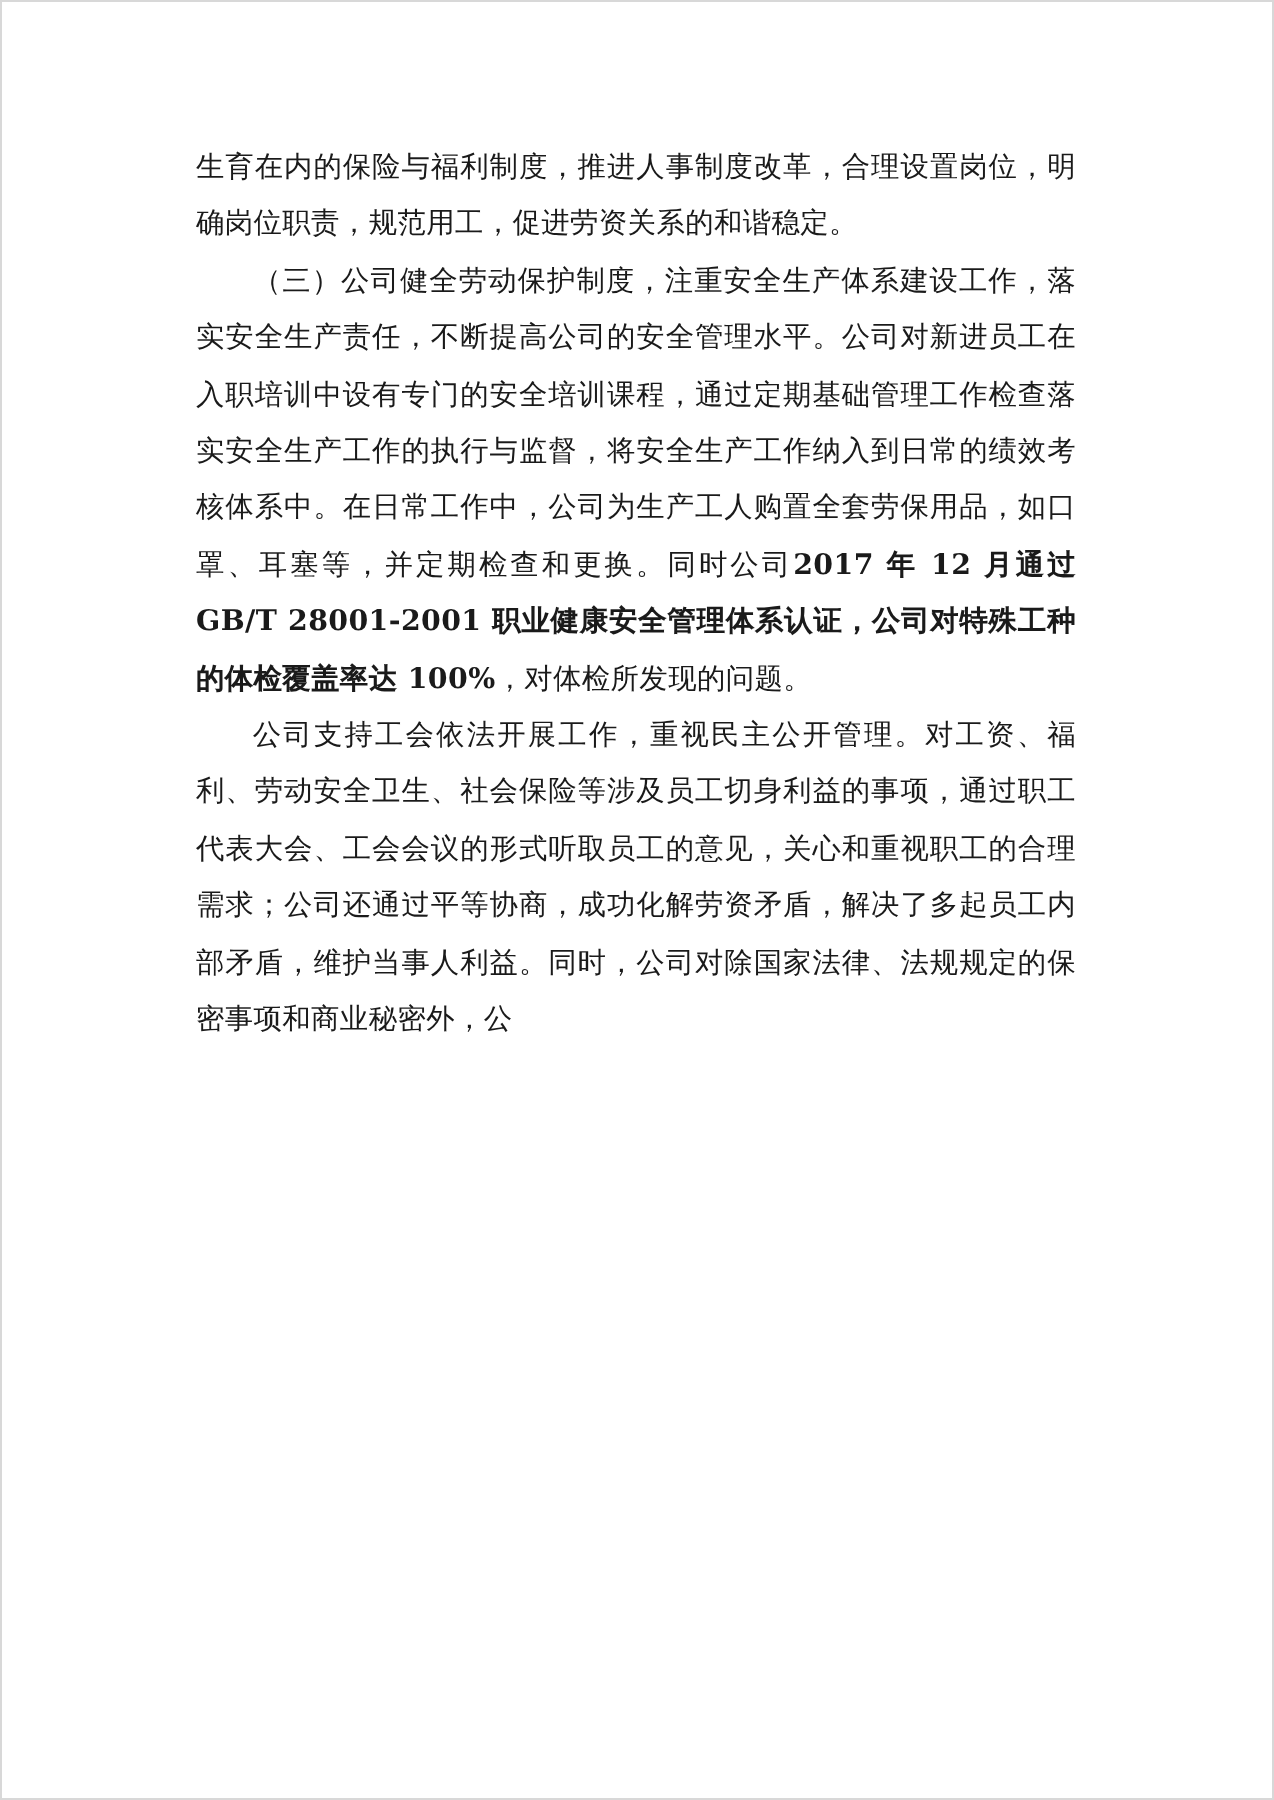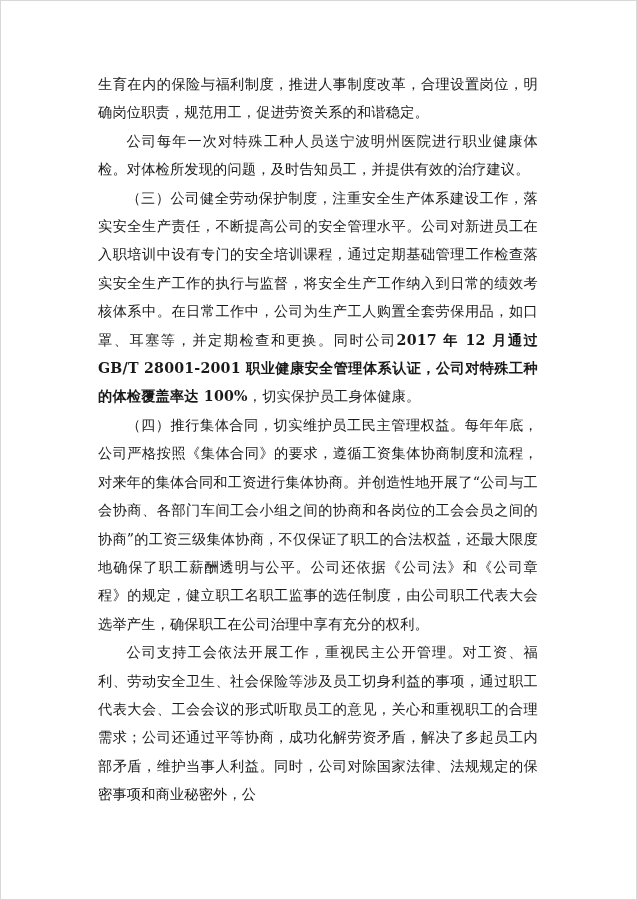--- a/index.html
+++ b/index.html
@@ -52,19 +52,17 @@
   }
 </style>
 </head>
 <body>
 
 <div class="page">
   <div class="page-border"></div>
   <div class="content">
 
     <p id="p0"><span>生育在内的保险与福利制度，推进人事制度改革，合理设置岗位，明确岗位职责，规范用工，促进劳资关系的和谐稳定。</span></p>
-    <p class="indent" id="p2"><span>公司每年一次对特殊工种人员送宁波明州医院进行职业健康体检。对体检所发现的问题，及时告知员工，并提供有效的治疗建议。</span></p>
-    <p class="indent" id="p3"><span>（三）公司健全劳动保护制度，注重安全生产体系建设工作，落实安全生产责任，不断提高公司的安全管理水平。公司对新进员工在入职培训中设有专门的安全培训课程，通过定期基础管理工作检查落实安全生产工作的执行与监督，将安全生产工作纳入到日常的绩效考核体系中。在日常工作中，公司为生产工人购置全套劳保用品，如口罩、耳塞等，并定期检查和更换。同时公司</span><span class="bold">2017 年 12 月通过 GB/T 28001-2001 职业健康安全管理体系认证，公司对特殊工种的体检覆盖率达 100%</span><span>，切实保护员工身体健康。</span></p>
-    <p class="indent" id="p4"><span>（四）推行集体合同，切实维护员工民主管理权益。每年年底，公司严格按照《集体合同》的要求，遵循工资集体协商制度和流程，对来年的集体合同和工资进行集体协商。并创造性地开展了“公司与工会协商、各部门车间工会小组之间的协商和各岗位的工会会员之间的协商”的工资三级集体协商，不仅保证了职工的合法权益，还最大限度地确保了职工薪酬透明与公平。公司还依据《公司法》和《公司章程》的规定，健立职工名职工监事的选任制度，由公司职工代表大会选举产生，确保职工在公司治理中享有充分的权利。</span></p>
+    <p class="indent" id="p3"><span>（三）公司健全劳动保护制度，注重安全生产体系建设工作，落实安全生产责任，不断提高公司的安全管理水平。公司对新进员工在入职培训中设有专门的安全培训课程，通过定期基础管理工作检查落实安全生产工作的执行与监督，将安全生产工作纳入到日常的绩效考核体系中。在日常工作中，公司为生产工人购置全套劳保用品，如口罩、耳塞等，并定期检查和更换。同时公司</span><span class="bold">2017 年 12 月通过 GB/T 28001-2001 职业健康安全管理体系认证，公司对特殊工种的体检覆盖率达 100%</span><span>，对体检所发现的问题。</span></p>
     <p class="indent" id="p5"><span>公司支持工会依法开展工作，重视民主公开管理。对工资、福利、劳动安全卫生、社会保险等涉及员工切身利益的事项，通过职工代表大会、工会会议的形式听取员工的意见，关心和重视职工的合理需求；公司还通过平等协商，成功化解劳资矛盾，解决了多起员工内部矛盾，维护当事人利益。同时，公司对除国家法律、法规规定的保密事项和商业秘密外，公</span></p>
 
   </div>
 </div>
 
 </body></html>

